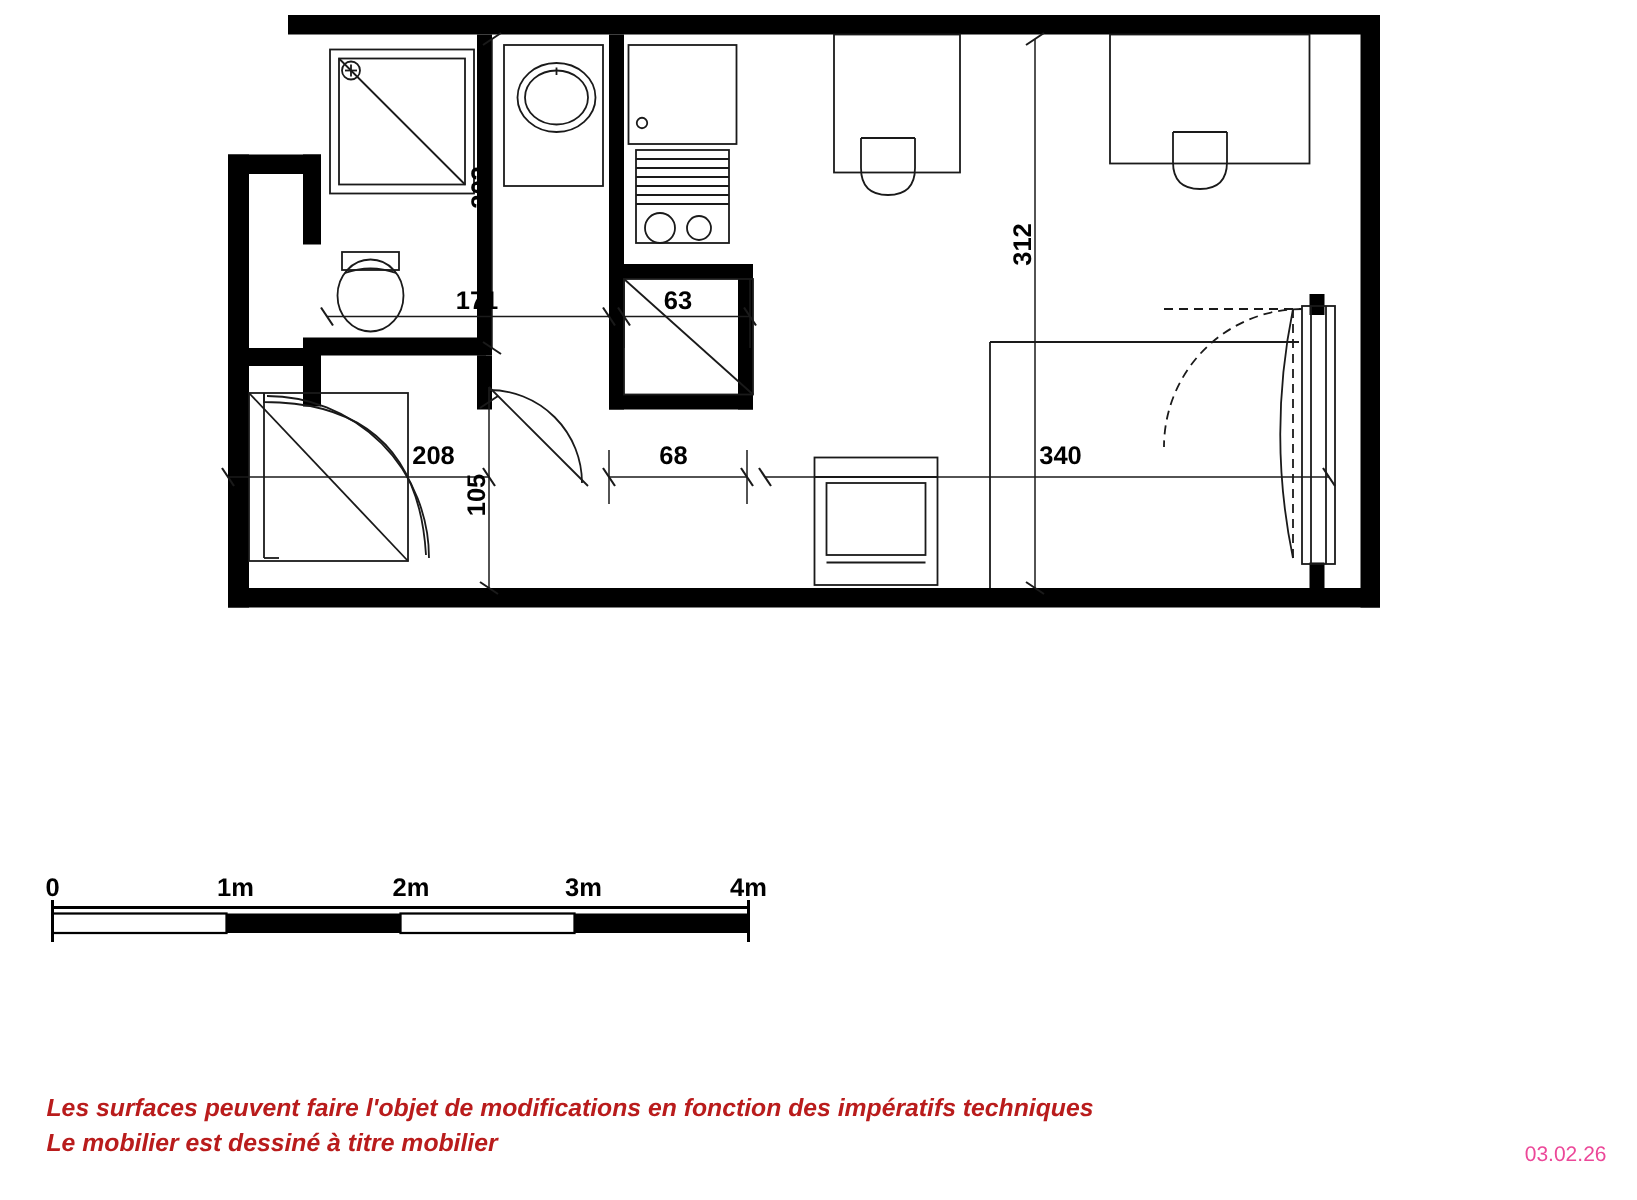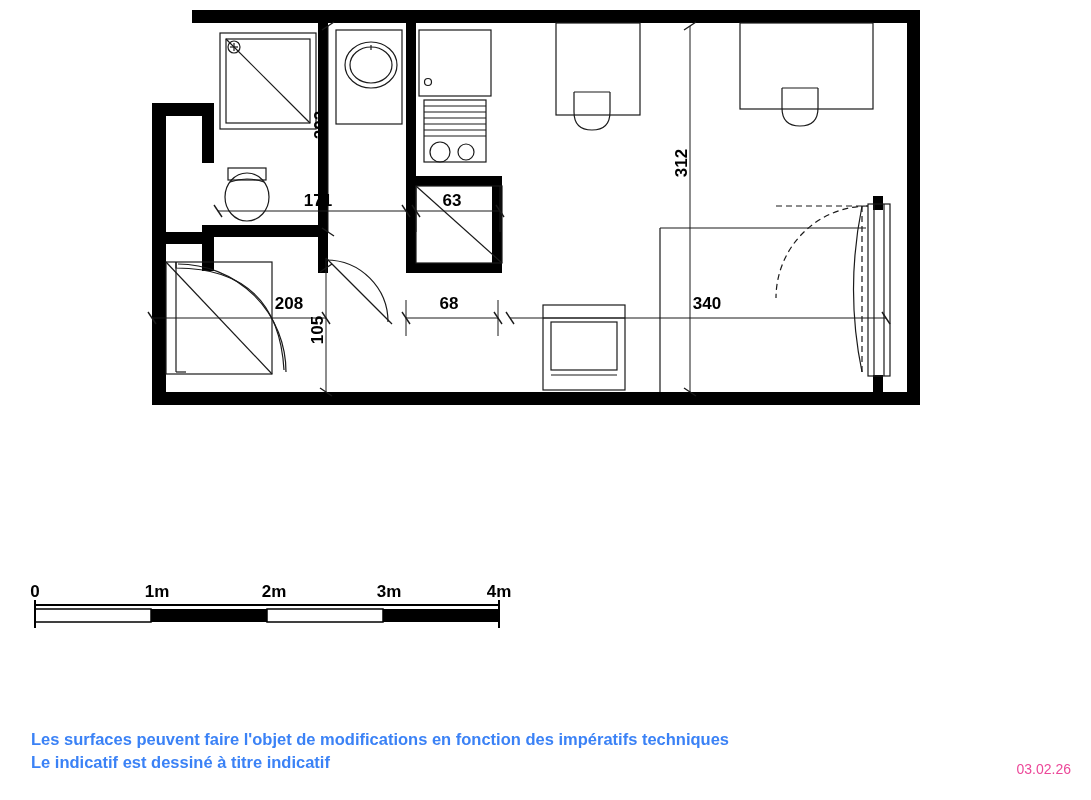--- a/index.html
+++ b/index.html
@@ -39,24 +39,25 @@
     font-size: 17px;
     font-weight: bold;
     fill: #000000;
   }
   .notes {
     position: absolute;
     left: 31px;
     top: 728px;
     width: 820px;
     font-family: "Liberation Sans", sans-serif;
+    font-style: italic;
     font-weight: bold;
     font-size: 16.5px;
     line-height: 23px;
-    color: #3b82f6;
+    color: #b91c1c;
   }
   .notes div {
     white-space: nowrap;
   }
   .date-stamp {
     position: absolute;
     right: 20px;
     top: 761px;
     font-family: "Liberation Sans", sans-serif;
     font-size: 14px;
@@ -267,17 +268,17 @@
       <text class="scale-label" x="35" y="597" text-anchor="middle">0</text>
       <text class="scale-label" x="157" y="597" text-anchor="middle">1m</text>
       <text class="scale-label" x="274" y="597" text-anchor="middle">2m</text>
       <text class="scale-label" x="389" y="597" text-anchor="middle">3m</text>
       <text class="scale-label" x="499" y="597" text-anchor="middle">4m</text>
     </g>
   </svg>
 
   <div class="notes">
     <div>Les surfaces peuvent faire l'objet de modifications en fonction des impératifs techniques</div>
-    <div>Le indicatif est dessiné à titre indicatif</div>
+    <div>Le mobilier est dessiné à titre mobilier</div>
   </div>
 
   <div class="date-stamp">03.02.26</div>
 </div>
 
 </body></html>

